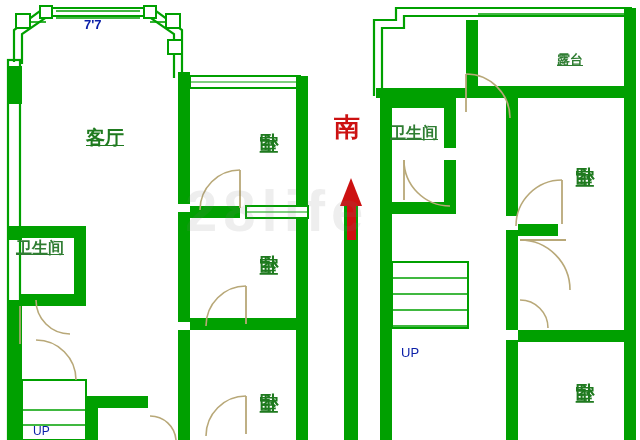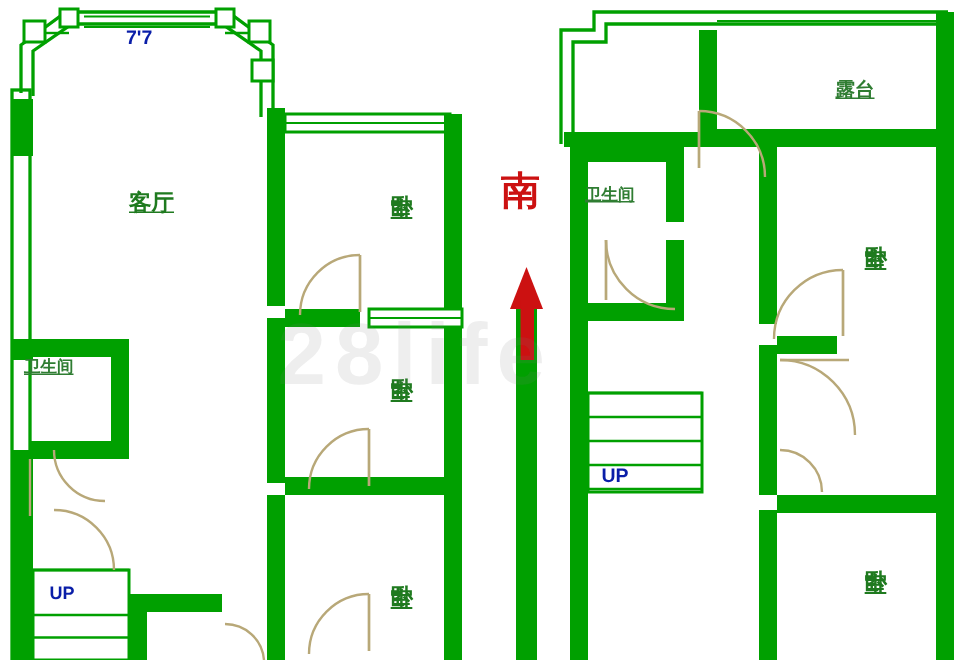--- a/index.html
+++ b/index.html
@@ -1,25 +1,25 @@
 <!DOCTYPE html>
 <html><head>
 <meta charset="utf-8">
 <style>
   html,body{margin:0;padding:0;background:#fff;}
   body{width:640px;height:440px;overflow:hidden;font-family:"Liberation Sans",sans-serif;}
   #stage{position:relative;width:640px;height:312px;background:#ffffff;}
   svg.plan{position:absolute;left:0;top:0;width:640px;height:440px;}
   .lbl{position:absolute;color:#2f7d32;font-weight:bold;line-height:1.05;text-align:center;text-decoration:underline;}
-  .lbl.room{font-size:15px;color:#1f7a1f;}
-  .lbl.small{font-size:11px;}
+  .lbl.room{font-size:19px;color:#1f7a1f;}
+  .lbl.small{font-size:16px;}
   .lbl.vertical{writing-mode:vertical-rl;text-orientation:upright;}
   .dim{position:absolute;color:#0a1ea8;font-weight:bold;font-size:13px;font-family:"Liberation Sans",sans-serif;}
   .south{position:absolute;color:#cc1111;font-weight:bold;font-size:26px;font-family:"Liberation Serif",serif;}
-  .up{position:absolute;color:#0a1ea8;font-weight:bold;font-size:12px;}
+  .up{position:absolute;color:#0a1ea8;font-weight:normal;font-size:12px;margin-top:36px;}
   .wm{position:absolute;color:rgba(120,120,120,0.13);font-size:58px;font-weight:bold;letter-spacing:6px;user-select:none;}
   .footer{position:absolute;right:4px;bottom:3px;font-size:11px;color:#111;background:rgba(255,255,255,0.85);padding:1px 3px;}
 </style>
 </head>
 <body>
 
 <div id="stage">
 
   <svg class="plan" viewBox="0 0 640 440">
 
@@ -157,15 +157,15 @@
   <div class="lbl small" style="left:390px;top:125px;">卫生间</div>
 
   <div class="lbl small" style="left:557px;top:53px;font-size:13px;">露台</div>
 
   <div class="lbl room vertical" style="left:575px;top:152px;">卧室</div>
   <div class="lbl room vertical" style="left:575px;top:368px;">卧室</div>
 
   <div class="up" style="left:33px;top:388px;">UP</div>
   <div class="up" style="left:401px;top:309px;font-size:13px;">UP</div>
 
-  <div class="wm" style="left:185px;top:203px;">28life</div>
+  <div class="wm" style="left:185px;top:177px;">28life</div>
 
 </div>
 
 </body></html>

